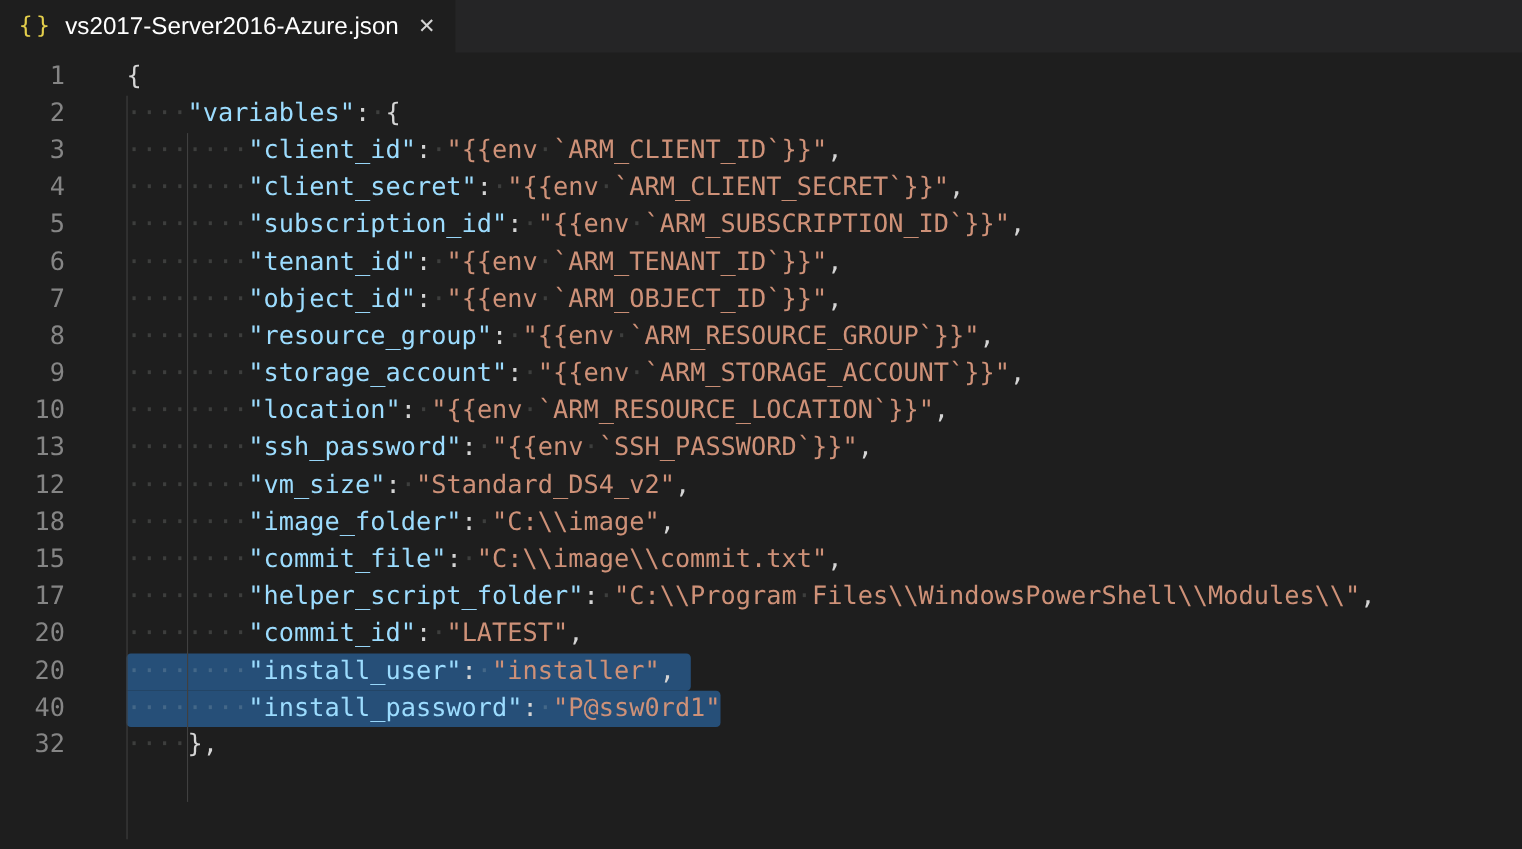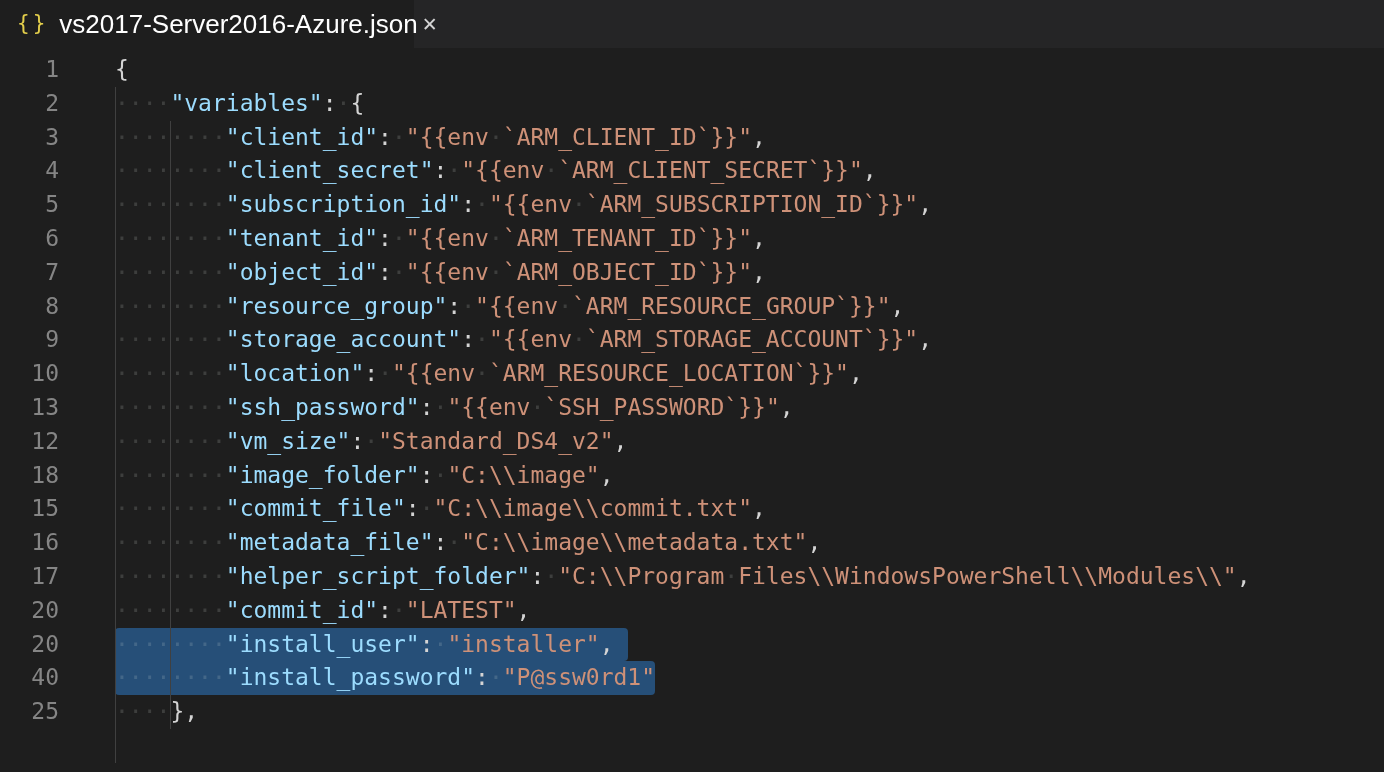--- a/index.html
+++ b/index.html
@@ -22,21 +22,21 @@
     padding:0 14px 0 17px;cursor:pointer;
   }
   .tab-icon{
     color:var(--iconyellow,#e3ce4b);
     font-size:21px;letter-spacing:3px;flex:0 0 auto;
     margin-right:11px;transform:translateY(-1px);
   }
   .tab-title{
     color:var(--tabtext,#ffffff);
     font-family:"Liberation Sans",sans-serif;
-    font-size:26px;flex:1 1 auto;white-space:nowrap;
+    font-size:22px;flex:1 1 auto;white-space:nowrap;
   }
   .tab-close{
     color:#d4d4d4;font-size:19px;flex:0 0 auto;
     font-family:"DejaVu Sans",sans-serif;
     padding:2px 4px;border-radius:4px;
   }
 
   
   .editor{
     position:relative;
@@ -93,22 +93,21 @@
         <div class="line"><span class="gutter">5</span><span class="content"><span class="tk-w">········</span><span class="tk-k">"subscription_id"</span><span class="tk-p">:</span><span class="tk-w">·</span><span class="tk-s">"{{env</span><span class="tk-w">·</span><span class="tk-s">`ARM_SUBSCRIPTION_ID`}}"</span><span class="tk-p">,</span></span></div>
         <div class="line"><span class="gutter">6</span><span class="content"><span class="tk-w">········</span><span class="tk-k">"tenant_id"</span><span class="tk-p">:</span><span class="tk-w">·</span><span class="tk-s">"{{env</span><span class="tk-w">·</span><span class="tk-s">`ARM_TENANT_ID`}}"</span><span class="tk-p">,</span></span></div>
         <div class="line"><span class="gutter">7</span><span class="content"><span class="tk-w">········</span><span class="tk-k">"object_id"</span><span class="tk-p">:</span><span class="tk-w">·</span><span class="tk-s">"{{env</span><span class="tk-w">·</span><span class="tk-s">`ARM_OBJECT_ID`}}"</span><span class="tk-p">,</span></span></div>
         <div class="line"><span class="gutter">8</span><span class="content"><span class="tk-w">········</span><span class="tk-k">"resource_group"</span><span class="tk-p">:</span><span class="tk-w">·</span><span class="tk-s">"{{env</span><span class="tk-w">·</span><span class="tk-s">`ARM_RESOURCE_GROUP`}}"</span><span class="tk-p">,</span></span></div>
         <div class="line"><span class="gutter">9</span><span class="content"><span class="tk-w">········</span><span class="tk-k">"storage_account"</span><span class="tk-p">:</span><span class="tk-w">·</span><span class="tk-s">"{{env</span><span class="tk-w">·</span><span class="tk-s">`ARM_STORAGE_ACCOUNT`}}"</span><span class="tk-p">,</span></span></div>
         <div class="line"><span class="gutter">10</span><span class="content"><span class="tk-w">········</span><span class="tk-k">"location"</span><span class="tk-p">:</span><span class="tk-w">·</span><span class="tk-s">"{{env</span><span class="tk-w">·</span><span class="tk-s">`ARM_RESOURCE_LOCATION`}}"</span><span class="tk-p">,</span></span></div>
         <div class="line"><span class="gutter">13</span><span class="content"><span class="tk-w">········</span><span class="tk-k">"ssh_password"</span><span class="tk-p">:</span><span class="tk-w">·</span><span class="tk-s">"{{env</span><span class="tk-w">·</span><span class="tk-s">`SSH_PASSWORD`}}"</span><span class="tk-p">,</span></span></div>
         <div class="line"><span class="gutter">12</span><span class="content"><span class="tk-w">········</span><span class="tk-k">"vm_size"</span><span class="tk-p">:</span><span class="tk-w">·</span><span class="tk-s">"Standard_DS4_v2"</span><span class="tk-p">,</span></span></div>
         <div class="line"><span class="gutter">18</span><span class="content"><span class="tk-w">········</span><span class="tk-k">"image_folder"</span><span class="tk-p">:</span><span class="tk-w">·</span><span class="tk-s">"C:\\image"</span><span class="tk-p">,</span></span></div>
         <div class="line"><span class="gutter">15</span><span class="content"><span class="tk-w">········</span><span class="tk-k">"commit_file"</span><span class="tk-p">:</span><span class="tk-w">·</span><span class="tk-s">"C:\\image\\commit.txt"</span><span class="tk-p">,</span></span></div>
-        <div class="line"><span class="gutter">16</span><span class="content"><span class="tk-w">········</span><span class="tk-k">"metadata_file"</span><span class="tk-p">:</span><span class="tk-w">·</span><span class="tk-s">"C:\\image\\metadata.txt"</span><span class="tk-p">,</span></span></div>
         <div class="line"><span class="gutter">17</span><span class="content"><span class="tk-w">········</span><span class="tk-k">"helper_script_folder"</span><span class="tk-p">:</span><span class="tk-w">·</span><span class="tk-s">"C:\\Program</span><span class="tk-w">·</span><span class="tk-s">Files\\WindowsPowerShell\\Modules\\"</span><span class="tk-p">,</span></span></div>
         <div class="line"><span class="gutter">20</span><span class="content"><span class="tk-w">········</span><span class="tk-k">"commit_id"</span><span class="tk-p">:</span><span class="tk-w">·</span><span class="tk-s">"LATEST"</span><span class="tk-p">,</span></span></div>
         <div class="line"><span class="gutter">20</span><span class="content"><span class="sel sel-first"><span class="tk-w">········</span><span class="tk-k">"install_user"</span><span class="tk-p">:</span><span class="tk-w">·</span><span class="tk-s">"installer"</span><span class="tk-p">,</span></span></span></div>
         <div class="line"><span class="gutter">40</span><span class="content"><span class="sel sel-last"><span class="tk-w">········</span><span class="tk-k">"install_password"</span><span class="tk-p">:</span><span class="tk-w">·</span><span class="tk-s">"P@ssw0rd1"</span></span></span></div>
-        <div class="line"><span class="gutter">25</span><span class="content"><span class="tk-w">····</span><span class="tk-p">},</span></span></div>
+        <div class="line"><span class="gutter">32</span><span class="content"><span class="tk-w">····</span><span class="tk-p">},</span></span></div>
       </div>
   </div>
 
 </div>
 
 </body></html>

